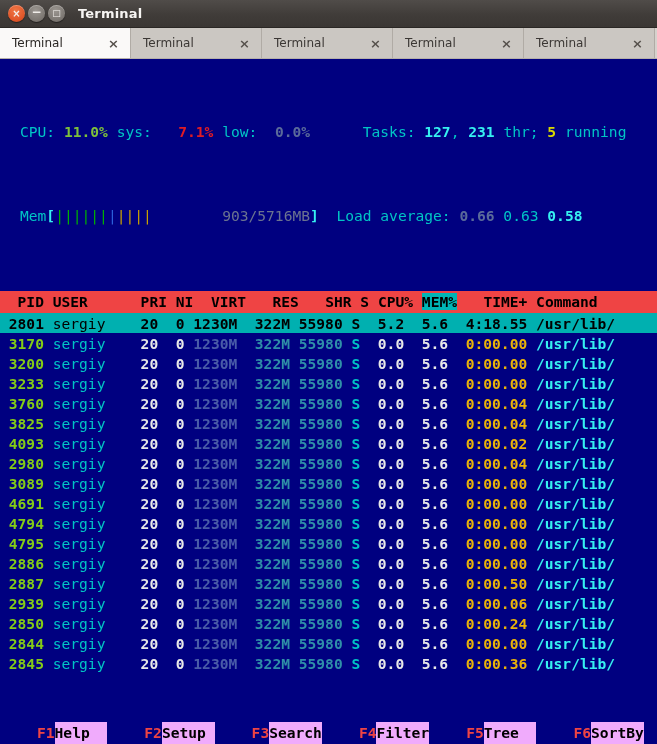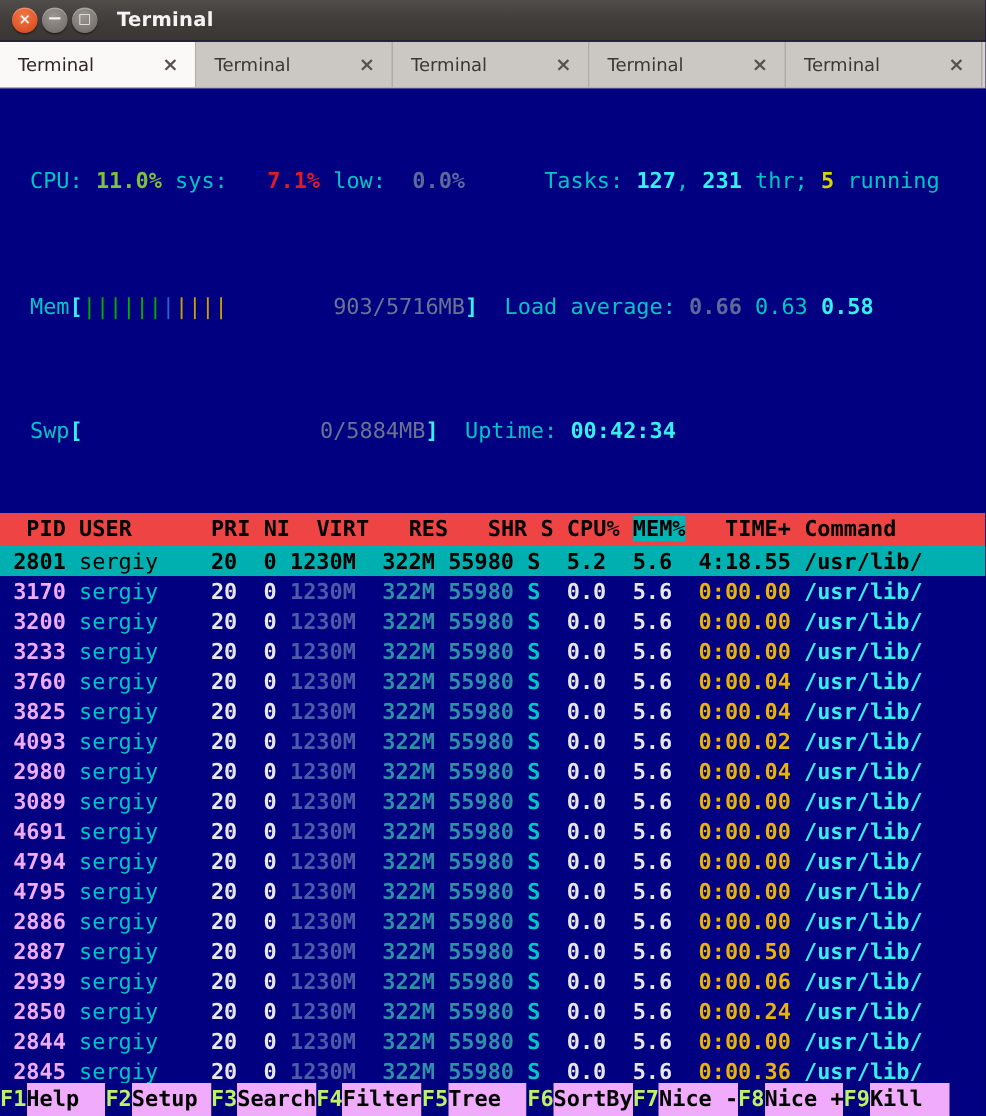--- a/index.html
+++ b/index.html
@@ -106,20 +106,21 @@
     position: relative;
     overflow: hidden;
     font-family: "DejaVu Sans Mono", monospace;
     font-size: 14.6px;
     line-height: 21.5px;
     letter-spacing: 0px;
   }
   .meters {
     padding: 8px 0 3px 20px;
     white-space: pre;
+    margin-top: 11px;
   }
   .mline { height: 19px; white-space: pre; }
 
   .c-label   { color: #00c5c5; }
   .c-cyanb   { color: #36f0f0; font-weight: bold; }
   .c-green   { color: #7ec13a; font-weight: bold; }
   .c-red     { color: #e01b24; font-weight: bold; }
   .c-gray    { color: #5a6a9a; font-weight: bold; }
   .c-grayd   { color: #6b7390; font-weight: normal; }
   .c-yellow  { color: #d7d700; font-weight: bold; }
@@ -141,21 +142,21 @@
     padding-left: 0px;
   }
   .hdr .sel { background: #00b5b5; color: #000; }
   .prow {
     white-space: pre;
     height: 20px;
     line-height: 21.5px;
   }
   .prow.sel { background: #00b0b0; }
   .prow.sel span { color: #000000 !important; }
-  .p-pid   { color: #f0abfc; font-weight: bold; }
+  .p-pid   { color: #84cc16; font-weight: bold; }
   .p-user  { color: #00c5c5; }
   .p-num   { color: #e8e8e8; font-weight: bold; }
   .p-dim   { color: #4a5ca8; font-weight: bold; }
   .p-dim2  { color: #2f8fa8; font-weight: bold; }
   .p-state { color: #00c5c5; font-weight: bold; }
   .p-time  { color: #eab308; font-weight: bold; }
   .p-cmd   { color: #36f0f0; font-weight: bold; }
 
   
   .fnbar {
@@ -164,21 +165,21 @@
     height: 22px;
     line-height: 22px;
     background: #000080;
     white-space: pre;
     font-size: 14.6px;
     font-family: "DejaVu Sans Mono", monospace;
     display: flex;
     align-items: stretch;
     overflow: hidden;
   }
-  .fk { color: #bef264; background: #000080; font-weight: bold; white-space: pre; }
+  .fk { color: #ef4444; background: #000080; font-weight: bold; white-space: pre; padding-left: 37px; }
   .fl { color: #000000; background: #f0abfc; font-weight: bold; white-space: pre; }
 </style>
 </head>
 <body>
 
 <div id="app">
 
   <div class="titlebar">
     <div class="wbtns">
       <div class="wbtn close">
@@ -217,21 +218,20 @@
     </div>
   </div>
 
   <div class="term">
 
     <div class="meters">
       <div class="mline"><span><span class="c-label">CPU:</span><span class="c-label"> </span><span class="c-green">11.0%</span><span class="c-label"> </span><span class="c-label">sys:</span><span class="c-label">   </span><span class="c-red">7.1%</span><span class="c-label"> </span><span class="c-label">low:</span><span class="c-label">  </span><span class="c-gray">0.0%</span></span><span class="c-label">      </span><span><span class="c-label">Tasks:</span><span class="c-label"> </span><span class="c-cyanb">127</span><span class="c-label">,</span><span class="c-label"> </span><span class="c-cyanb">231</span><span class="c-label"> </span><span class="c-label">thr;</span><span class="c-label"> </span><span class="c-yellow">5</span><span class="c-label"> </span><span class="c-label">running</span></span></div>
 
       <div class="mline"><span><span class="c-label">Mem</span><span class="c-bracket">[</span><span class="bar bg">||||||</span><span class="bar bb">|</span><span class="bar by">||||</span><span class="c-label">        </span><span class="c-grayd">903/5716MB</span><span class="c-bracket">]</span></span><span class="c-label">  </span><span><span class="c-label">Load average:</span><span class="c-label"> </span><span class="c-gray">0.66</span><span class="c-label"> </span><span class="c-label">0.63</span><span class="c-label"> </span><span class="c-cyanb">0.58</span></span></div>
 
-      <div class="mline"><span><span class="c-label">Swp</span><span class="c-bracket">[</span><span class="c-label">                  </span><span class="c-grayd">0/5884MB</span><span class="c-bracket">]</span></span><span class="c-label">  </span><span><span class="c-label">Uptime:</span><span class="c-label"> </span><span class="c-cyanb">00:42:34</span></span></div>
     </div>
 
     <div class="hdr"><span>  PID</span><span> </span><span>USER</span><span>      </span><span>PRI</span><span> </span><span>NI</span><span>  </span><span>VIRT</span><span>   </span><span>RES</span><span>   </span><span>SHR</span><span> </span><span>S</span><span> </span><span>CPU%</span><span> </span><span class="sel">MEM%</span><span>   </span><span>TIME+</span><span> </span><span>Command</span><span>    </span></div>
 
     <div id="rows">
         <div class="prow sel"><span class="p-pid"> 2801</span><span class="p-user"> sergiy   </span><span class="p-num"> 20</span><span class="p-num">  0</span><span class="p-num"> 1230M</span><span class="p-num">  322M</span><span class="p-num"> 55980</span><span class="p-state"> S</span><span class="p-num">  5.2</span><span class="p-num">  5.6</span><span class="p-time">  4:18.55</span><span class="p-cmd"> /usr/lib/</span></div>
         <div class="prow"><span class="p-pid"> 3170</span><span class="p-user"> sergiy   </span><span class="p-num"> 20</span><span class="p-num">  0</span><span class="p-dim"> 1230M</span><span class="p-dim2">  322M</span><span class="p-dim2"> 55980</span><span class="p-state"> S</span><span class="p-num">  0.0</span><span class="p-num">  5.6</span><span class="p-time">  0:00.00</span><span class="p-cmd"> /usr/lib/</span></div>
         <div class="prow"><span class="p-pid"> 3200</span><span class="p-user"> sergiy   </span><span class="p-num"> 20</span><span class="p-num">  0</span><span class="p-dim"> 1230M</span><span class="p-dim2">  322M</span><span class="p-dim2"> 55980</span><span class="p-state"> S</span><span class="p-num">  0.0</span><span class="p-num">  5.6</span><span class="p-time">  0:00.00</span><span class="p-cmd"> /usr/lib/</span></div>
         <div class="prow"><span class="p-pid"> 3233</span><span class="p-user"> sergiy   </span><span class="p-num"> 20</span><span class="p-num">  0</span><span class="p-dim"> 1230M</span><span class="p-dim2">  322M</span><span class="p-dim2"> 55980</span><span class="p-state"> S</span><span class="p-num">  0.0</span><span class="p-num">  5.6</span><span class="p-time">  0:00.00</span><span class="p-cmd"> /usr/lib/</span></div>
         <div class="prow"><span class="p-pid"> 3760</span><span class="p-user"> sergiy   </span><span class="p-num"> 20</span><span class="p-num">  0</span><span class="p-dim"> 1230M</span><span class="p-dim2">  322M</span><span class="p-dim2"> 55980</span><span class="p-state"> S</span><span class="p-num">  0.0</span><span class="p-num">  5.6</span><span class="p-time">  0:00.04</span><span class="p-cmd"> /usr/lib/</span></div>

